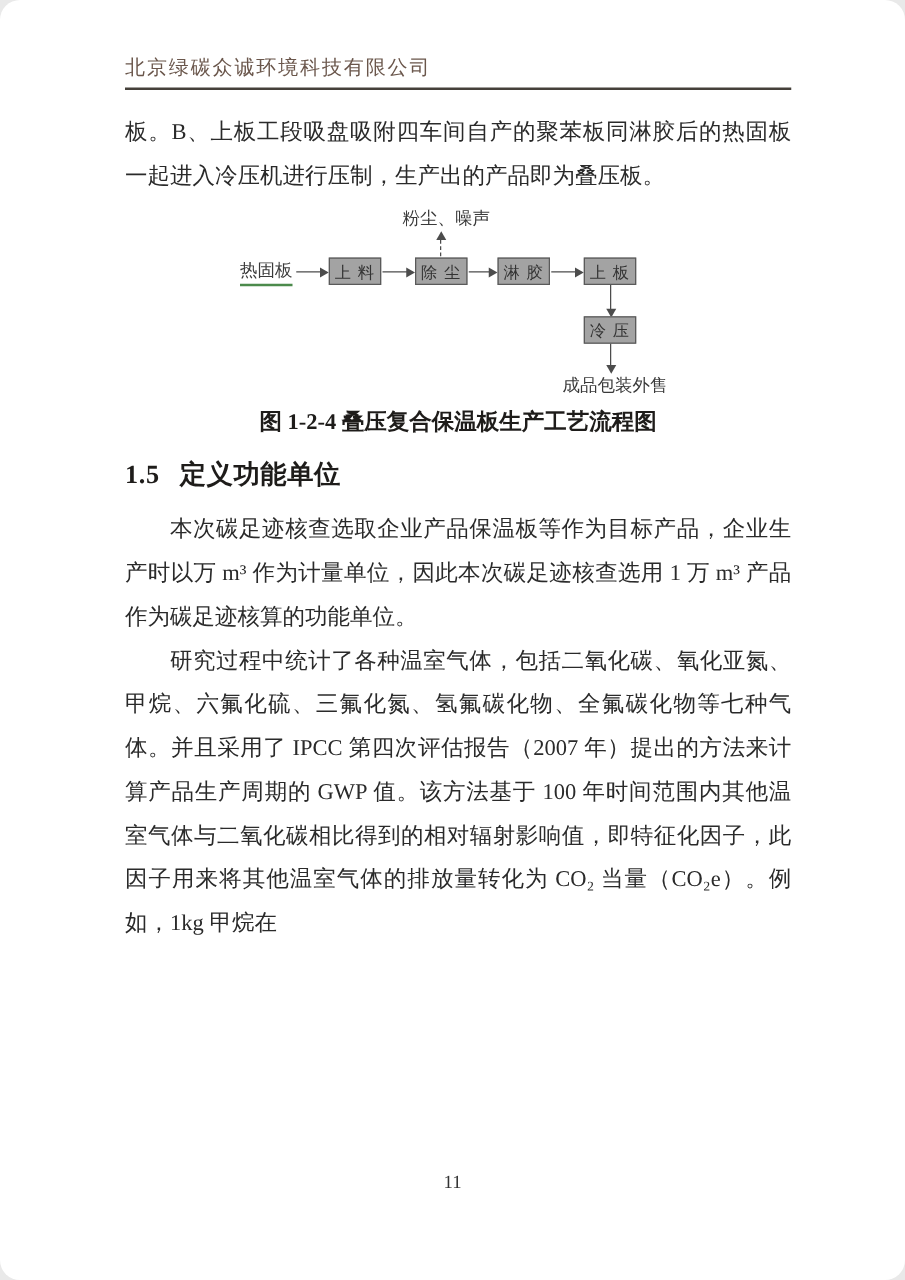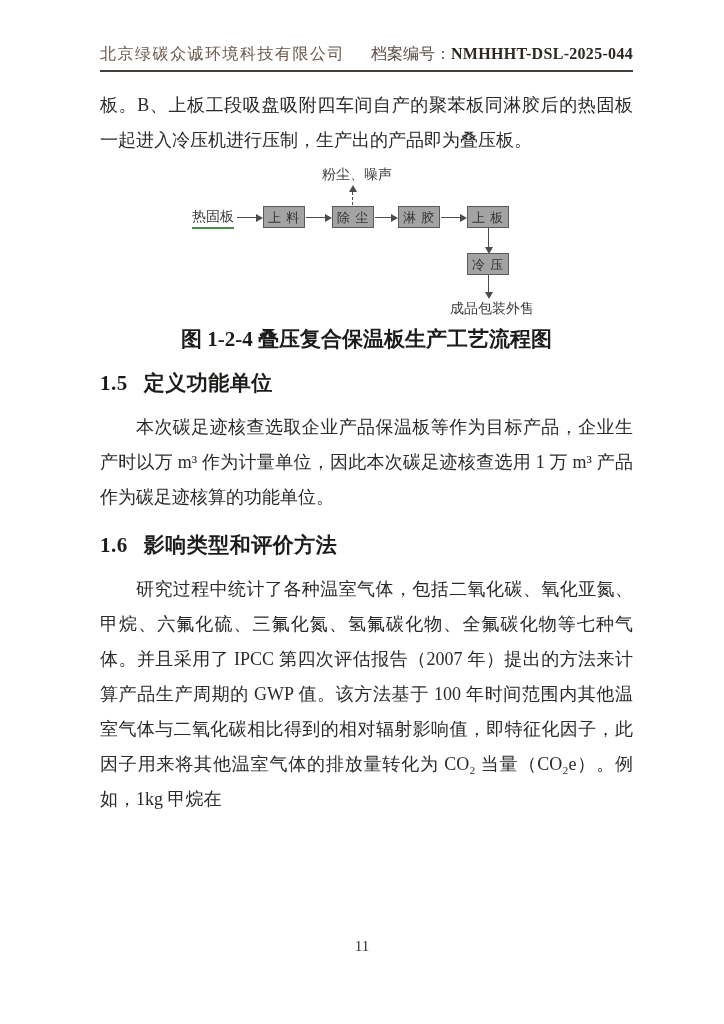--- a/index.html
+++ b/index.html
@@ -1,20 +1,21 @@
 <!DOCTYPE html>
 <html><head>
 <meta charset="utf-8">
 <style>
   html,body { margin:0; padding:0; background:#e9e9e9; }
   .page {
     position:relative; width:724px; height:1024px; margin:0 auto;
     background:#ffffff; overflow:hidden;
     font-family:"Liberation Serif","DejaVu Serif",serif;
     color:#2a2a2a;
+    border-radius:16px;
   }
   
   .header {
     position:absolute; top:44px; left:100px; width:533px;
     display:flex; justify-content:space-between; align-items:baseline;
     border-bottom:2px solid #45403a; padding-bottom:5px;
   }
   .company { font-size:16px; color:#6a564b; letter-spacing:1.5px; }
   .docno-label { font-size:16px; color:#5a4c42; }
   .docno-value { font-size:16px; color:#2b2824; font-weight:600; letter-spacing:0.3px; }
@@ -45,43 +46,40 @@
   }
   .dashline { position:absolute; width:0; border-left:1px dashed #4c4c4c; }
   .uptri {
     position:absolute; width:0; height:0;
     border-bottom:7px solid #4c4c4c; border-left:4px solid transparent; border-right:4px solid transparent;
   }
   .input-label { border-bottom:2px solid #4c8a4c; padding-bottom:1px; }
   
   .caption {
     margin-top:9px; text-align:center; font-weight:bold;
-    font-size:21px; color:#1e1c1a;
+    font-size:18px; color:#1e1c1a;
   }
   h2.sec {
     font-size:21px; font-weight:bold; color:#1e1c1a;
     margin:16px 0 13px 0; letter-spacing:0.5px;
   }
   h2.sec .sec-num { margin-right:16px; }
   
   .footer {
     position:absolute; top:938px; left:0; width:724px;
     text-align:center; font-size:15px; color:#333;
   }
 </style>
 </head>
 <body>
 
 <div class="page">
 
   <div class="header">
     <span class="company">北京绿碳众诚环境科技有限公司</span>
-    <span>
-      <span class="docno-label">档案编号：</span><span class="docno-value">NMHHHT-DSL-2025-044</span>
-    </span>
   </div>
 
   <div class="content">
 
     <p class="body-par">板。B、上板工段吸盘吸附四车间自产的聚苯板同淋胶后的热固板一起进入冷压机进行压制，生产出的产品即为叠压板。</p>
 
     <div class="diagram">
       <span class="dlabel" style="left:222px; top:2px;">粉尘、噪声</span>
       <span class="uptri" style="left:249px; top:21px;"></span>
       <span class="dashline" style="left:252px; top:28px; height:13px;"></span>
@@ -104,22 +102,19 @@
       <span class="dlabel" style="left:350px; top:136px;">成品包装外售</span>
     </div>
 
     <div class="caption">图 1-2-4 叠压复合保温板生产工艺流程图</div>
 
     <h2 class="sec">
       <span class="sec-num">1.5</span><span>定义功能单位</span>
     </h2>
     <p class="body-par indent">本次碳足迹核查选取企业产品保温板等作为目标产品，企业生产时以万 m³ 作为计量单位，因此本次碳足迹核查选用 1 万 m³ 产品作为碳足迹核算的功能单位。</p>
 
-    <h2 class="sec">
-      <span class="sec-num">1.6</span><span>影响类型和评价方法</span>
-    </h2>
     <p class="body-par indent">研究过程中统计了各种温室气体，包括二氧化碳、氧化亚氮、甲烷、六氟化硫、三氟化氮、氢氟碳化物、全氟碳化物等七种气体。并且采用了 IPCC 第四次评估报告（2007 年）提出的方法来计算产品生产周期的 GWP 值。该方法基于 100 年时间范围内其他温室气体与二氧化碳相比得到的相对辐射影响值，即特征化因子，此因子用来将其他温室气体的排放量转化为 CO₂ 当量（CO₂e）。例如，1kg 甲烷在</p>
 
   </div>
 
   <div class="footer">11</div>
 
 </div>
 
 </body></html>

